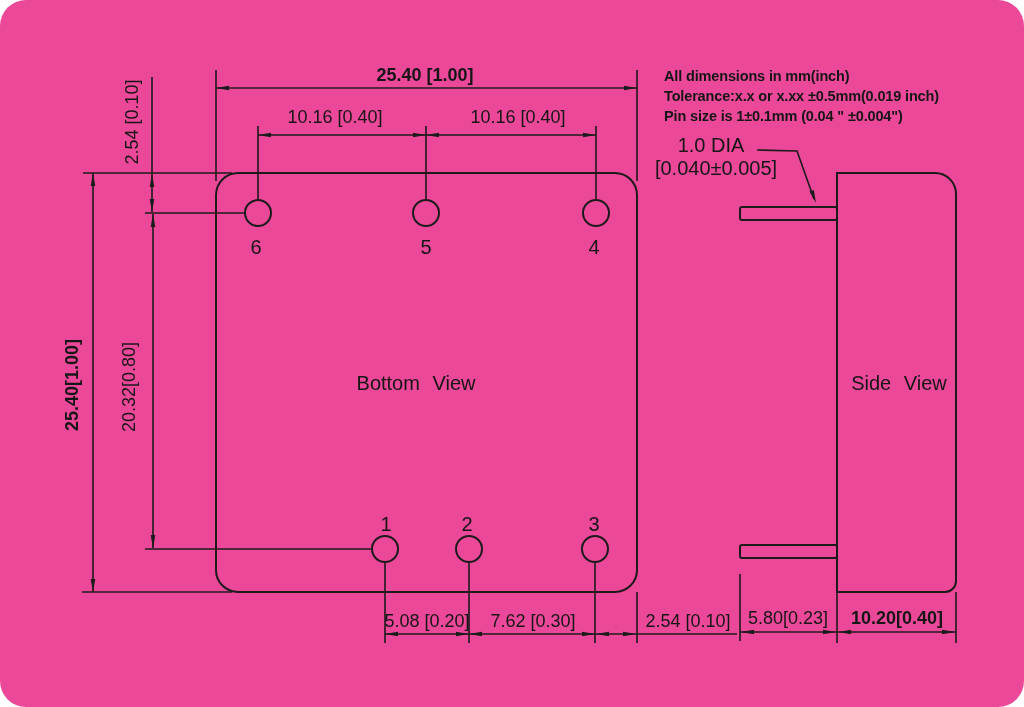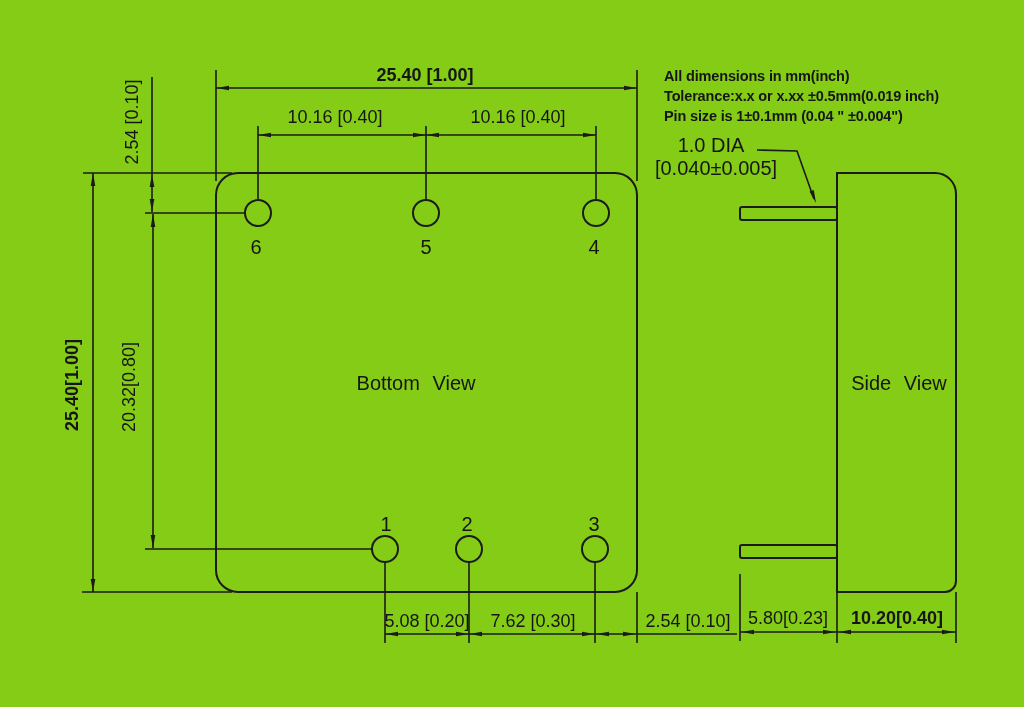--- a/index.html
+++ b/index.html
@@ -1,16 +1,16 @@
 <!DOCTYPE html>
 <html><head>
 <meta charset="utf-8">
 <style>
   html,body{margin:0;padding:0;background:#ffffff;}
-  .stage{position:relative;width:1024px;height:707px;background:#84cc16;overflow:hidden;}
+  .stage{position:relative;width:1024px;height:707px;background:#ec4899;overflow:hidden;border-radius:26px;}
   svg{display:block;}
   text{font-family:"Liberation Sans","DejaVu Sans",sans-serif;fill:#161616;}
   .dim{font-size:18px;}
   .dimb{font-size:18px;font-weight:bold;}
   .note{font-size:14.5px;font-weight:bold;letter-spacing:-0.15px;}
   .callout{font-size:20px;}
   .viewlbl{font-size:20px;word-spacing:7px;}
   .pinnum{font-size:20px;}
 </style>
 </head>

